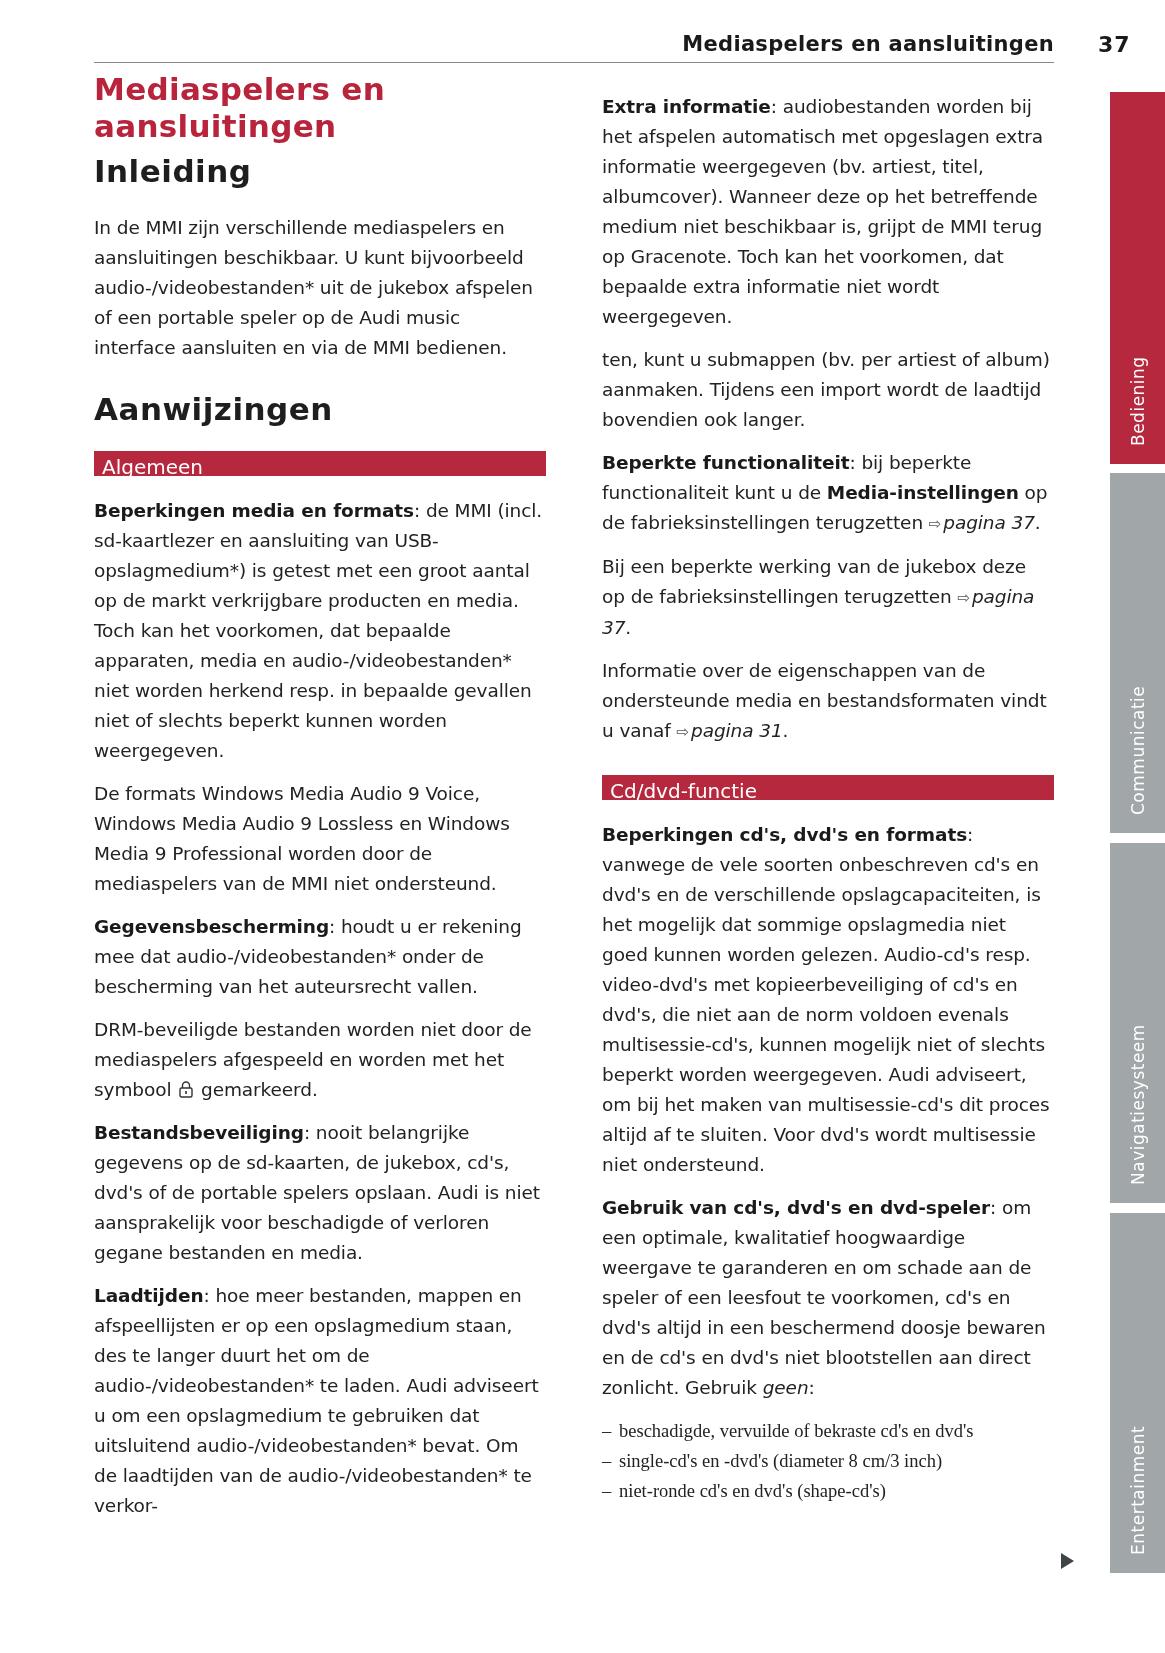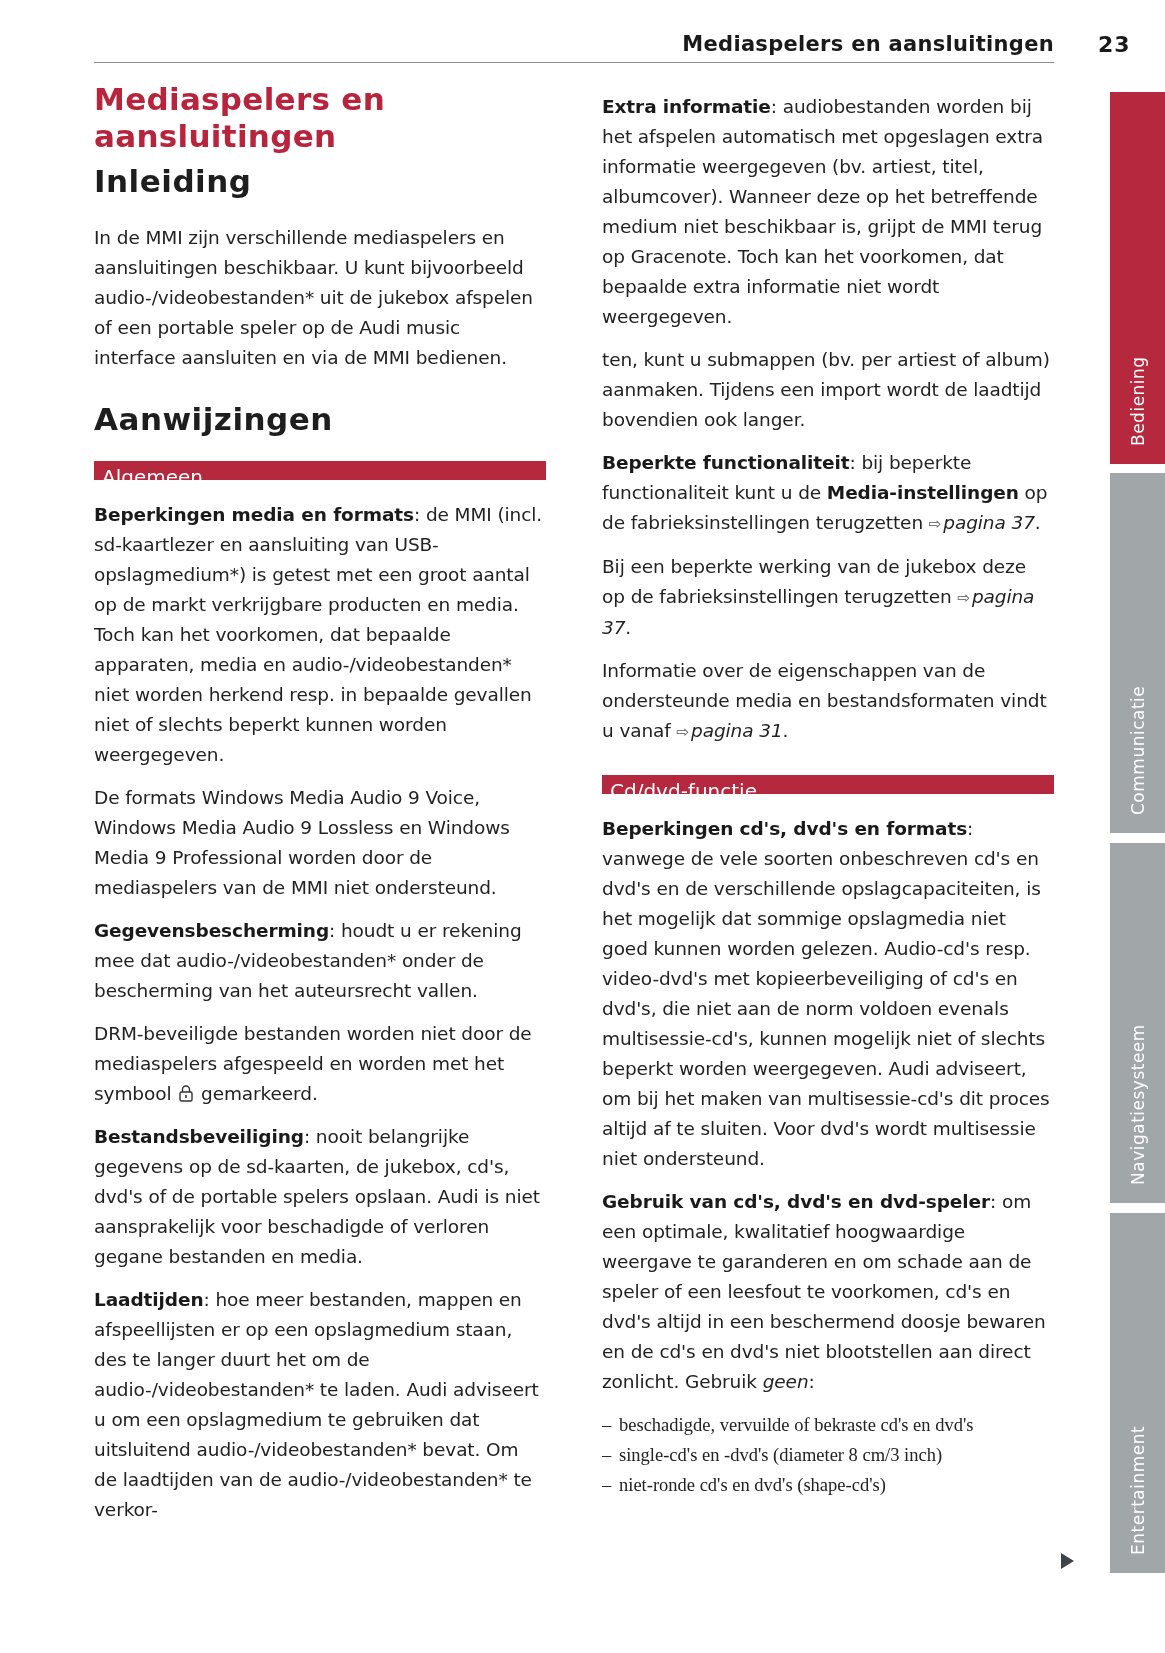--- a/index.html
+++ b/index.html
@@ -5,30 +5,30 @@
   html, body { margin: 0; padding: 0; background: #ffffff; }
   body { width: 1165px; height: 1653px; position: relative; overflow: hidden;
          font-family: "DejaVu Sans", sans-serif; color: #222222; }
   .running-head { position: absolute; left: 94px; top: 30px; width: 960px; height: 32px;
          border-bottom: 1.5px solid #8a8a8a; }
   .running-title { position: absolute; right: 0; top: 2px; font-size: 21px; font-weight: bold;
          letter-spacing: 0.3px; color: #1a1a1a; }
   .page-number { position: absolute; left: 1098px; top: 32px; font-size: 22px; font-weight: bold;
          color: #1a1a1a; letter-spacing: 1px; }
 
-  .col { position: absolute; top: 81px; width: 452px; }
+  .col { position: absolute; top: 71px; width: 452px; }
   .col-left { left: 94px; }
   .col-right { left: 602px; top: 92px; }
 
   .chapter-title { font-size: 31px; line-height: 37px; font-weight: bold; color: #b8243c;
          margin: 0 0 8px 0; letter-spacing: 0.3px; }
   .section-title { font-size: 31px; font-weight: bold; color: #1e1e1e; margin: 0 0 24px 0;
          letter-spacing: 0.5px; }
   .section-title.h2 { margin-top: 28px; }
-  .band { background: #b5283e; color: #ffffff; font-size: 20px; height: 19px; line-height: 33px;
+  .band { background: #b5283e; color: #ffffff; font-size: 20px; height: 25px; line-height: 33px;
          padding-left: 8px; margin: 0 0 20px 0; }
   .band.cd { margin-top: 28px; }
   p.body { font-size: 18.5px; line-height: 30px; margin: 0 0 13px 0; color: #222222;
          font-family: "DejaVu Sans", sans-serif; letter-spacing: -0.1px; }
   p.body b { font-weight: bold; color: #1a1a1a; }
   p.body i { font-style: italic; }
   .arrow { color: #555; font-size: 15px; margin-right: 2px; }
   ul.dash { list-style: none; padding: 0; margin: 0; }
   ul.dash li { font-size: 18.5px; line-height: 30px; padding-left: 17px; position: relative; color: #222; font-family: Liberation Serif, serif; }
   ul.dash li::before { content: "–"; position: absolute; left: 0; top: 0; }
@@ -44,21 +44,21 @@
   .next-arrow { position: absolute; left: 1061px; top: 1553px; width: 0; height: 0;
          border-top: 8px solid transparent; border-bottom: 8px solid transparent;
          border-left: 13px solid #3e4448; }
 </style>
 </head>
 <body>
 
 <div class="running-head">
   <span class="running-title">Mediaspelers en aansluitingen</span>
 </div>
-<span class="page-number">23</span>
+<span class="page-number">37</span>
 
 <div class="col col-left">
   <h1 class="chapter-title">
     <span>Mediaspelers en</span><br>
     <span>aansluitingen</span>
   </h1>
   <h2 class="section-title">Inleiding</h2>
   <p class="body">In de MMI zijn verschillende mediaspelers en aansluitingen beschikbaar. U kunt bijvoorbeeld audio-/videobestanden* uit de jukebox afspelen of een portable speler op de Audi music interface aansluiten en via de MMI bedienen.</p>
 
   <h2 class="section-title h2">Aanwijzingen</h2>

